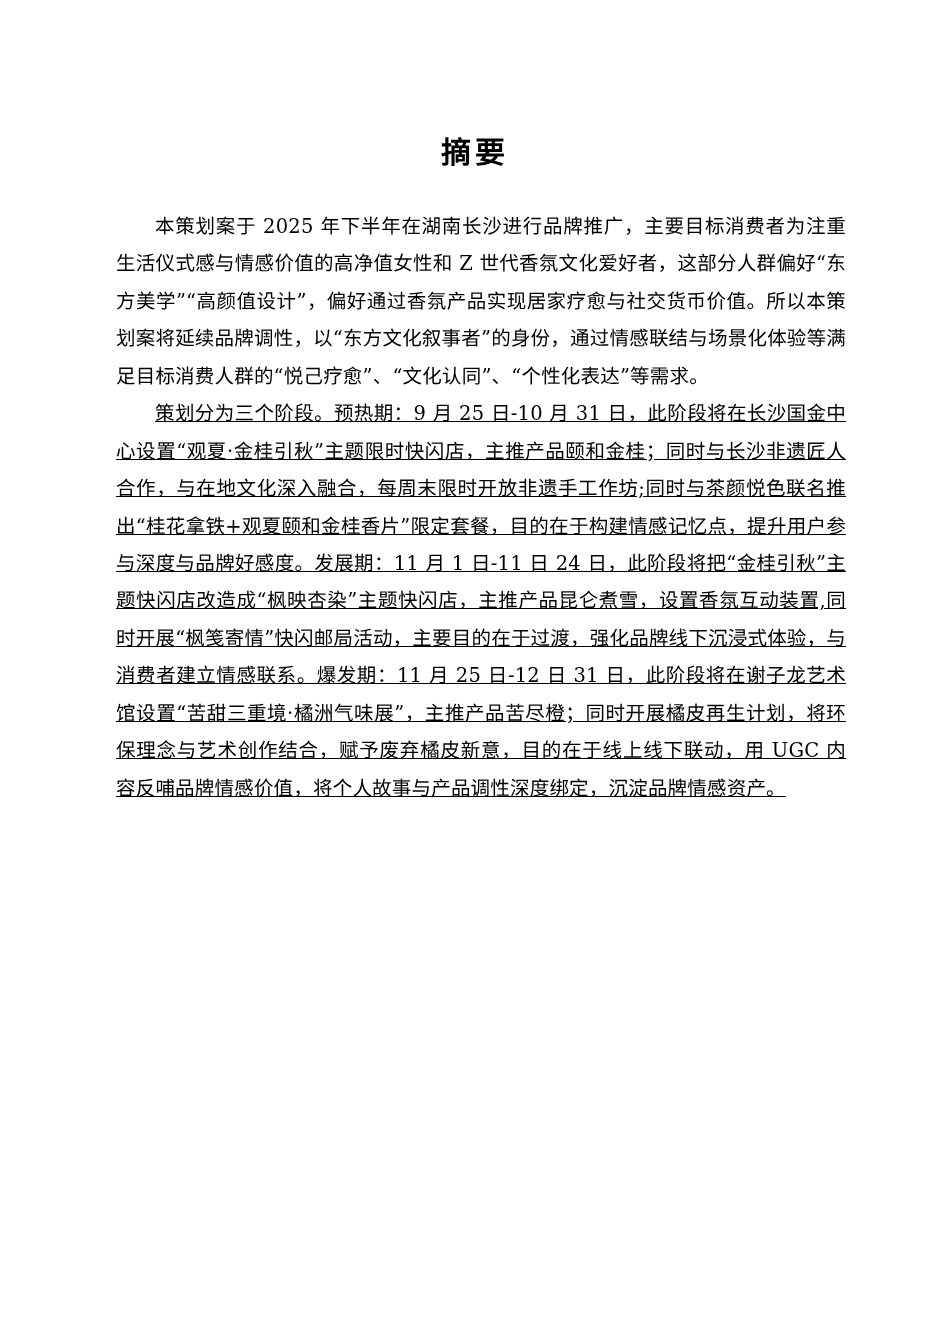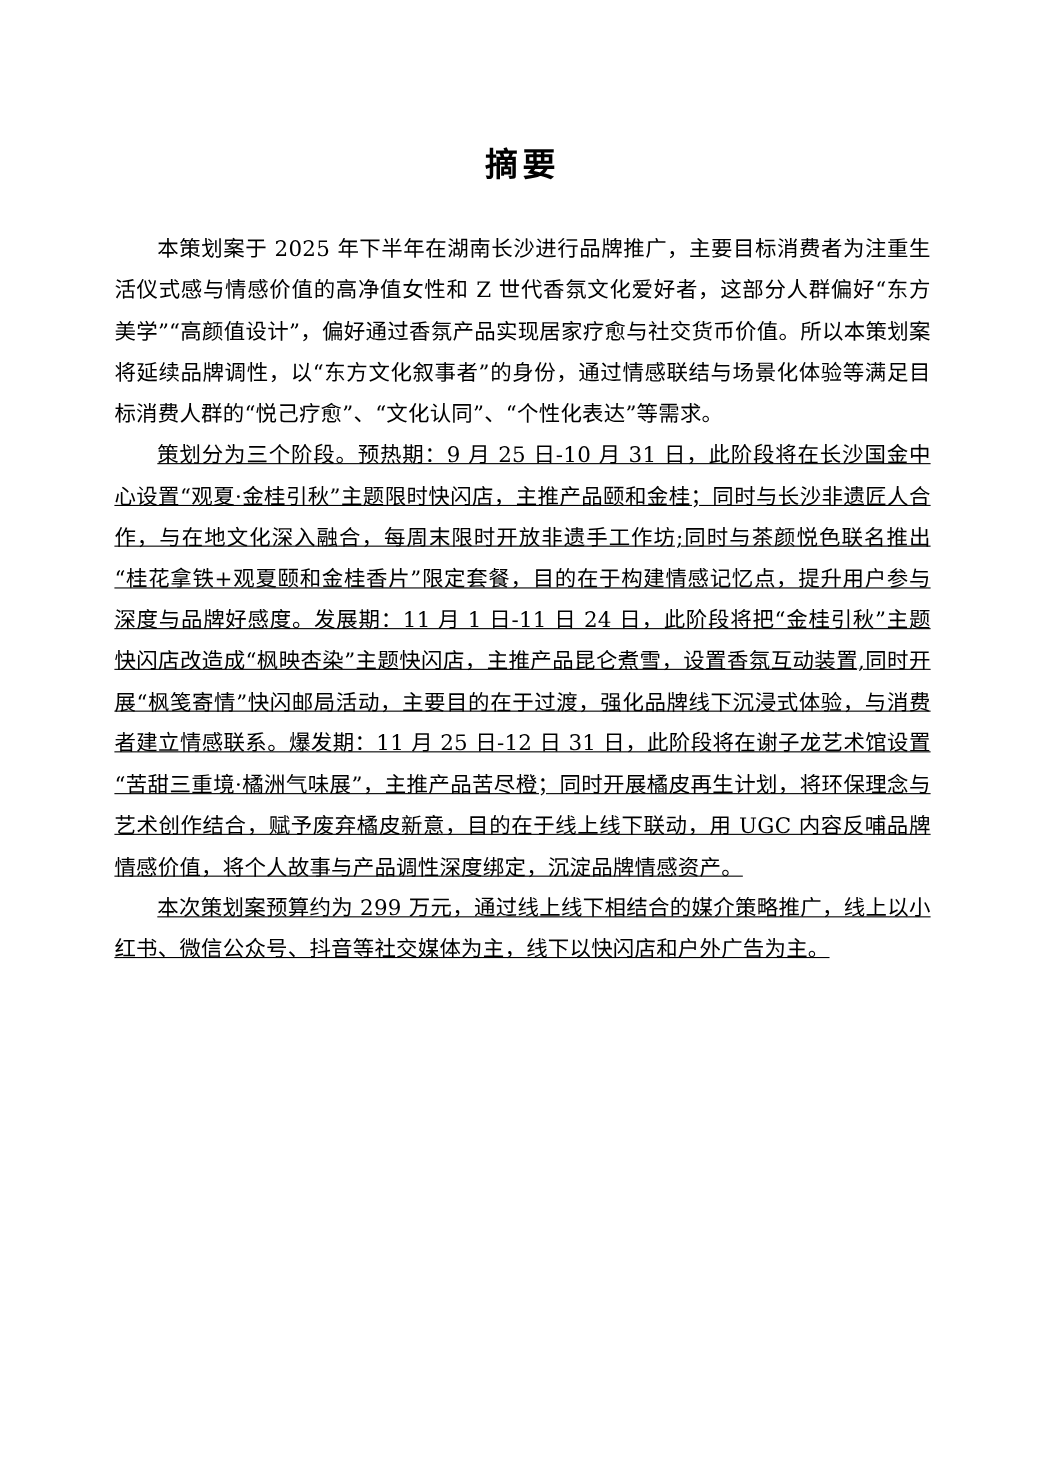--- a/index.html
+++ b/index.html
@@ -18,44 +18,43 @@
   }
   .page {
     box-sizing: border-box;
     width: 950px;
     height: 1344px;
     padding: 132px 104px 80px 104px;
     background: #ffffff;
   }
   .doc-title {
     text-align: center;
-    font-family: Liberation Mono, monospace;
+    font-family: Liberation Sans, sans-serif;
     font-weight: bold;
     font-size: 30px;
     letter-spacing: 4px;
     margin: 0 0 34px 0;
     line-height: 1.4;
   }
   .body-text {
     font-size: 19.5px;
     line-height: 1.92;
     text-align: justify;
     text-justify: inter-ideograph;
-    margin: 0 0 0 0;
+    margin: 0 0 0 12px;
     letter-spacing: 0.2px;
   }
   .body-text + .body-text {
     margin-top: 0px;
     text-decoration: underline;
   }
   .indent {
     text-indent: 2em;
   }
 </style>
 </head>
 <body>
 
 <div class="page">
   <h1 class="doc-title">摘要</h1>
   <p class="body-text indent">本策划案于 2025 年下半年在湖南长沙进行品牌推广，主要目标消费者为注重生活仪式感与情感价值的高净值女性和 Z 世代香氛文化爱好者，这部分人群偏好“东方美学”“高颜值设计”，偏好通过香氛产品实现居家疗愈与社交货币价值。所以本策划案将延续品牌调性，以“东方文化叙事者”的身份，通过情感联结与场景化体验等满足目标消费人群的“悦己疗愈”、“文化认同”、“个性化表达”等需求。</p>
   <p class="body-text indent">策划分为三个阶段。预热期：9 月 25 日-10 月 31 日，此阶段将在长沙国金中心设置“观夏·金桂引秋”主题限时快闪店，主推产品颐和金桂；同时与长沙非遗匠人合作，与在地文化深入融合，每周末限时开放非遗手工作坊;同时与茶颜悦色联名推出“桂花拿铁+观夏颐和金桂香片”限定套餐，目的在于构建情感记忆点，提升用户参与深度与品牌好感度。发展期：11 月 1 日-11 日 24 日，此阶段将把“金桂引秋”主题快闪店改造成“枫映杏染”主题快闪店，主推产品昆仑煮雪，设置香氛互动装置,同时开展“枫笺寄情”快闪邮局活动，主要目的在于过渡，强化品牌线下沉浸式体验，与消费者建立情感联系。爆发期：11 月 25 日-12 日 31 日，此阶段将在谢子龙艺术馆设置“苦甜三重境·橘洲气味展”，主推产品苦尽橙；同时开展橘皮再生计划，将环保理念与艺术创作结合，赋予废弃橘皮新意，目的在于线上线下联动，用 UGC 内容反哺品牌情感价值，将个人故事与产品调性深度绑定，沉淀品牌情感资产。</p>
-  <p class="body-text indent">本次策划案预算约为 299 万元，通过线上线下相结合的媒介策略推广，线上以小红书、微信公众号、抖音等社交媒体为主，线下以快闪店和户外广告为主。</p>
 </div>
 
 </body></html>

